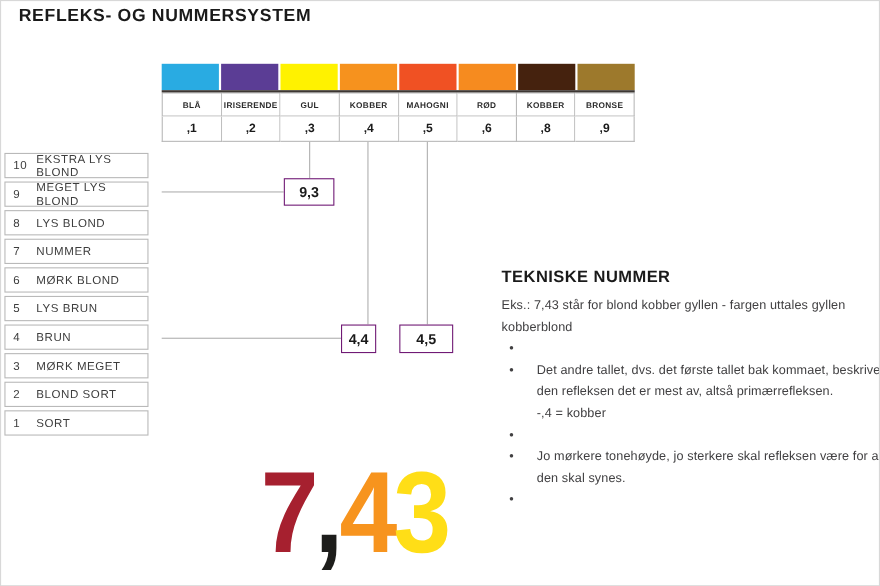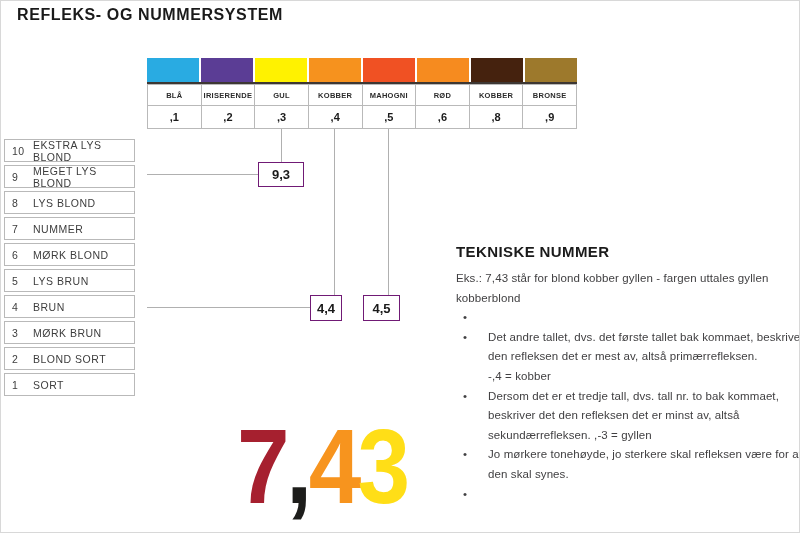--- a/index.html
+++ b/index.html
@@ -121,41 +121,41 @@
     <div class="level-row">
         <span class="level-num">5</span>
         <span>LYS BRUN</span>
       </div>
     <div class="level-row">
         <span class="level-num">4</span>
         <span>BRUN</span>
       </div>
     <div class="level-row">
         <span class="level-num">3</span>
-        <span>MØRK BRUN</span>
+        <span>MØRK MEGET</span>
       </div>
     <div class="level-row">
         <span class="level-num">2</span>
         <span>BLOND SORT</span>
       </div>
     <div class="level-row">
         <span class="level-num">1</span>
         <span>SORT</span>
       </div>
   </div>
 
   <div class="vline" style="left:280px; top:128px; width:1px; height:33px;"></div>
   <div class="vline" style="left:333px; top:128px; width:1px; height:166px;"></div>
   <div class="vline" style="left:387px; top:128px; width:1px; height:166px;"></div>
   <div class="hline" style="left:146px; top:173px; width:111px; height:1px;"></div>
   <div class="hline" style="left:146px; top:306px; width:163px; height:1px;"></div>
 
   <div class="callout" style="left:257px; top:161px; width:46px; height:25px;">9,3</div>
   <div class="callout" style="left:309px; top:294px; width:32px; height:26px;">4,4</div>
-  <div class="callout" style="left:362px; top:294px; width:37px; height:26px;">4,5</div>
+  <div class="callout" style="left:362px; top:294px; width:49px; height:26px;">4,5</div>
 
   <div class="tech">
     <div class="tech-heading">TEKNISKE NUMMER</div>
     <div class="tline">Eks.: 7,43 står for blond kobber gyllen - fargen uttales gyllen</div>
     <div class="tline">kobberblond</div>
 
     <div class="bullet">
       <span class="dot">•</span>
       <span>
       </span>
@@ -163,25 +163,20 @@
     <div class="bullet">
       <span class="dot">•</span>
       <span>
         <div class="tline">Det andre tallet, dvs. det første tallet bak kommaet, beskriver</div>
         <div class="tline">den refleksen det er mest av, altså primærrefleksen.</div>
         <div class="tline">-,4 = kobber</div>
       </span>
     </div>
     <div class="bullet">
       <span class="dot">•</span>
-      <span>
-        <div class="tline">Dersom det er et tredje tall, dvs. tall nr. to bak kommaet,</div>
-        <div class="tline">beskriver det den refleksen det er minst av, altså</div>
-        <div class="tline">sekundærrefleksen. ,-3 = gyllen</div>
-      </span>
     </div>
     <div class="bullet">
       <span class="dot">•</span>
       <span>
         <div class="tline">Jo mørkere tonehøyde, jo sterkere skal refleksen være for at</div>
         <div class="tline">den skal synes.</div>
       </span>
     </div>
     <div class="bullet">
       <span class="dot">•</span>

